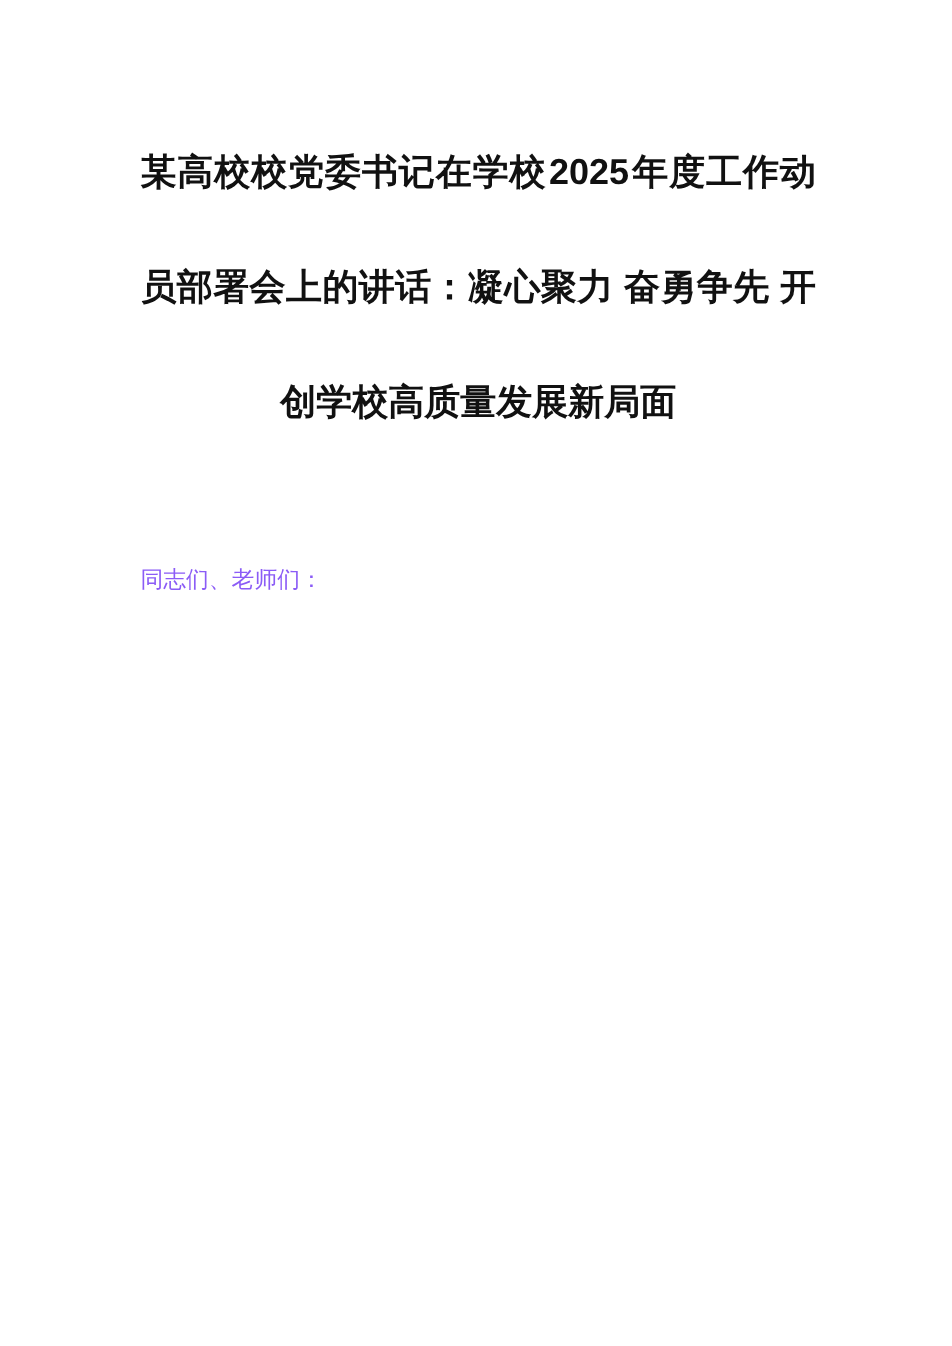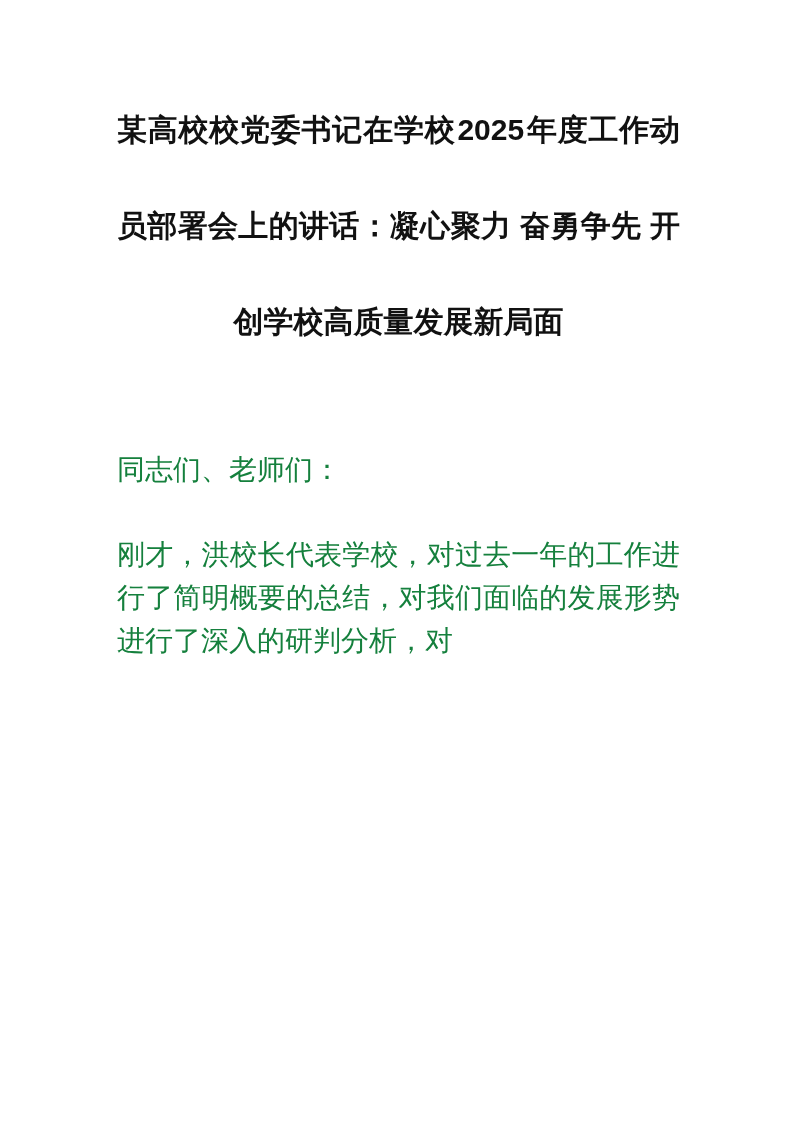--- a/index.html
+++ b/index.html
@@ -18,21 +18,21 @@
     width: 793px;
     height: 1122px;
     background: #ffffff;
     overflow: hidden;
     box-sizing: border-box;
   }
 
   .content {
     position: absolute;
     left: 117px;
-    top: 0;
+    top: 14px;
     width: 563px;
   }
 
   
   .doc-title {
     margin: 0;
     padding: 0;
     font-size: 30px;
     font-weight: bold;
     color: #111111;
@@ -49,23 +49,23 @@
     padding: 0 2px;
   }
 
   
   .body-block {
     padding-top: 78px;
   }
 
   .para {
     margin: 0 0 42px 0;
-    font-size: 28px;
+    font-size: 19px;
     font-weight: normal;
-    color: #15803d;
+    color: #8b5cf6;
     line-height: 43px;
     text-align: justify;
     text-justify: inter-ideograph;
     word-break: break-all;
   }
 
   .para:last-child {
     margin-bottom: 0;
   }
 
@@ -84,17 +84,16 @@
   <div class="content">
 
     <h1 class="doc-title">某高校校党委书记在学校<span class="num">2025</span>年度工作动员部署会上的讲话：凝心聚力 奋勇争先 开创学校高质量发展新局面</h1>
 
     <div class="body-block">
 
       <p class="para salutation">同志们、老师们：</p>
 
 
 
-      <p class="para">刚才，洪校长代表学校，对过去一年的工作进行了简明概要的总结，对我们面临的发展形势进行了深入的研判分析，对</p>
 
     </div>
   </div>
 </div>
 
 </body></html>

